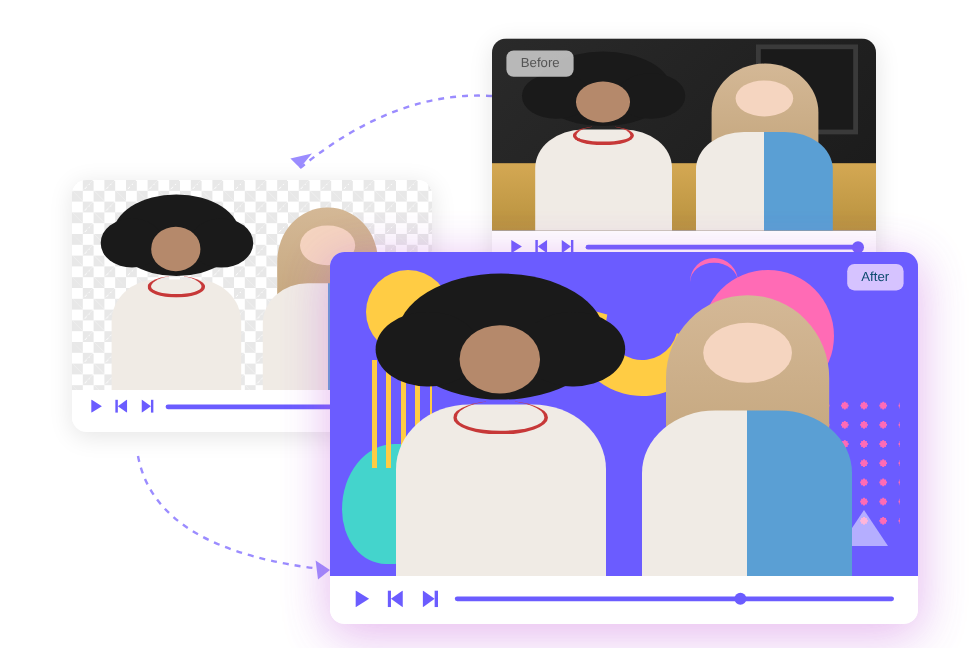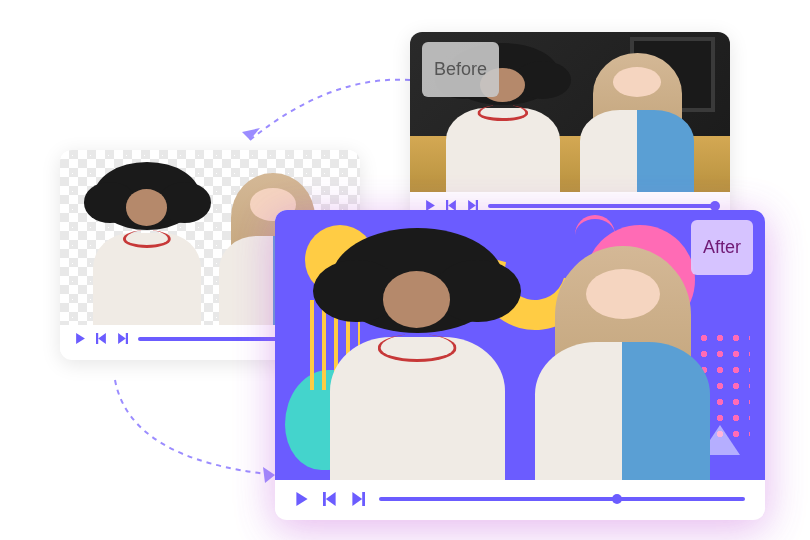--- a/index.html
+++ b/index.html
@@ -11,23 +11,23 @@
 .img-area{width:100%;position:relative;overflow:hidden}
 .before-card .img-area{height:160px;background:linear-gradient(135deg,#2a2a2a 0%,#1a1a1a 100%)}
 .transparent-card .img-area{height:175px;background-color:#fff;background-image:linear-gradient(45deg,#e8e8e8 25%,transparent 25%),linear-gradient(-45deg,#e8e8e8 25%,transparent 25%),linear-gradient(45deg,transparent 75%,#e8e8e8 75%),linear-gradient(-45deg,transparent 75%,#e8e8e8 75%);background-size:18px 18px;background-position:0 0,0 9px,9px -9px,-9px 0}
 .after-card .img-area{height:270px;background:#6b5cff}
 .controls{display:flex;align-items:center;padding:8px 15px;gap:10px;background:#fff}
 .after-card .controls{padding:12px 20px;gap:14px}
 .ctrl-icon{color:#6b5cff;cursor:pointer}
 .progress{flex:1;height:4px;background:#6b5cff;border-radius:2px;position:relative}
 .progress::after{content:"";position:absolute;right:0;top:50%;transform:translate(50%,-50%);width:10px;height:10px;background:#6b5cff;border-radius:50%}
 .after-card .progress::after{right:35%}
-.badge{position:absolute;top:10px;padding:17px 12px;border-radius:6px;font-size:18px;font-weight:500;z-index:10}
+.badge{position:absolute;top:10px;padding:5px 12px;border-radius:6px;font-size:11px;font-weight:500;z-index:10}
 .badge-before{left:12px;background:rgba(200,200,200,0.9);color:#555}
-.badge-after{right:12px;background:rgba(220,200,255,0.95);color:#701a75}
+.badge-after{right:12px;background:rgba(220,200,255,0.95);color:#0c4a6e}
 .person{position:absolute;bottom:0}
 .p1{left:8%;width:42%;height:88%}
 .p2{right:8%;width:42%;height:85%}
 .head{width:60%;height:40%;border-radius:50%;margin:0 auto;position:relative}
 .hair-curly{position:absolute;width:140%;height:110%;left:-20%;top:-15%;background:#1a1a1a;border-radius:50%}
 .hair-curly::before,.hair-curly::after{content:"";position:absolute;background:#1a1a1a;border-radius:50%}
 .hair-curly::before{width:50%;height:60%;left:-10%;top:30%}
 .hair-curly::after{width:50%;height:60%;right:-10%;top:30%}
 .face1{position:absolute;width:55%;height:60%;left:22%;top:30%;background:#b5896b;border-radius:50%}
 .hair-blonde{position:absolute;width:110%;height:150%;left:-5%;top:-5%;background:linear-gradient(180deg,#d4b896 0%,#c4a67d 100%);border-radius:50% 50% 20% 20%}

